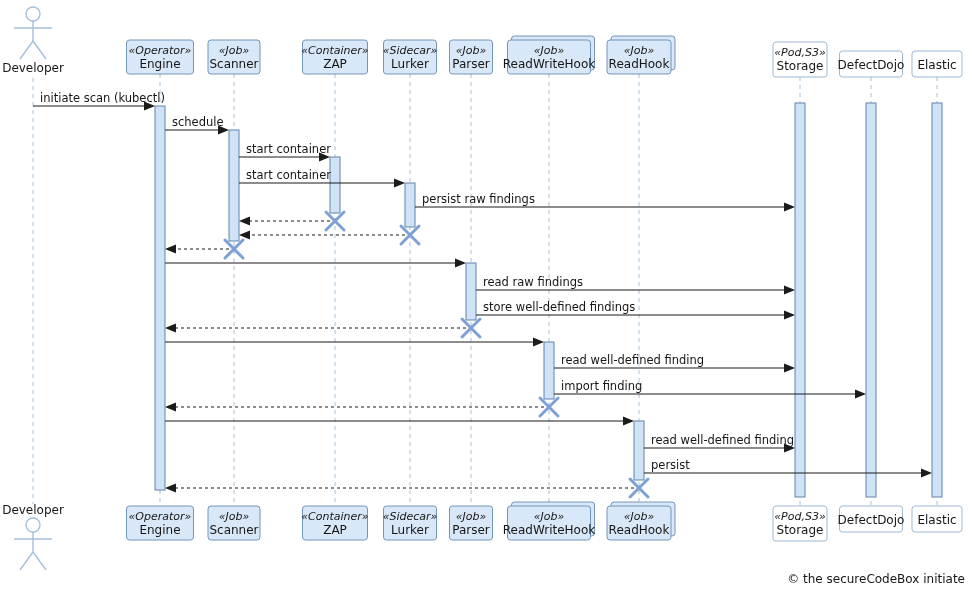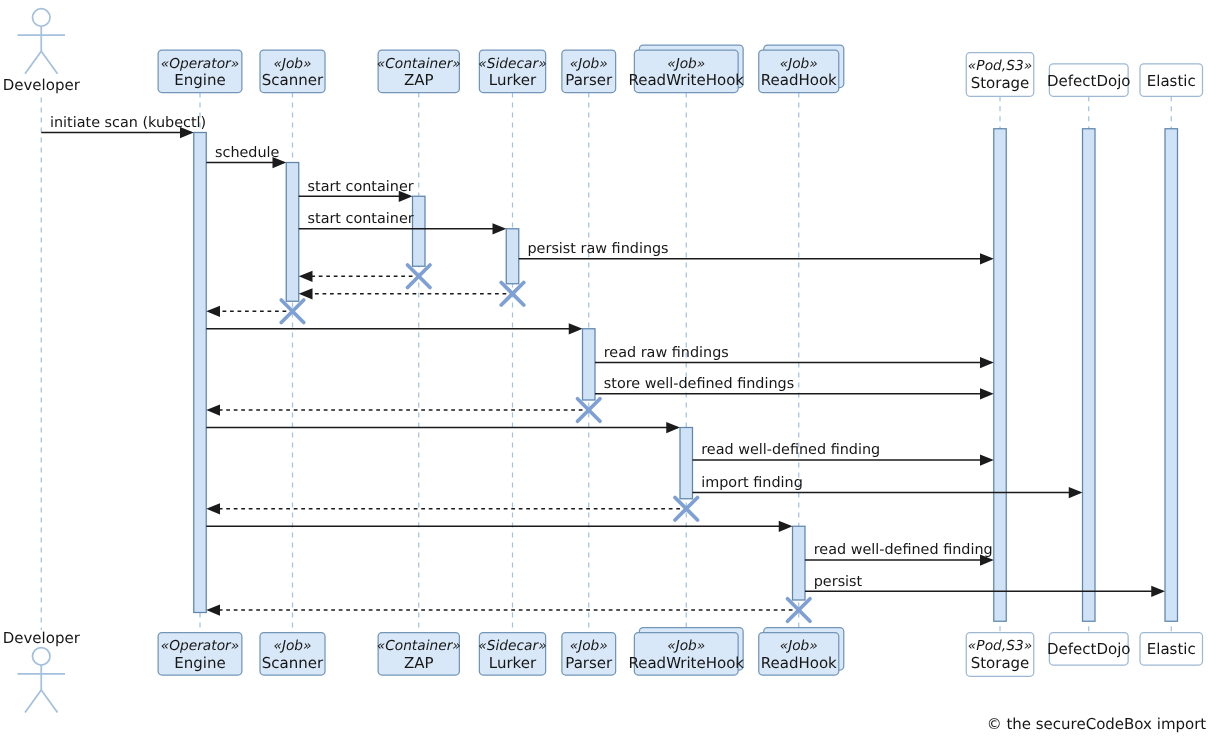--- a/index.html
+++ b/index.html
@@ -271,14 +271,14 @@
         <g>
           <line x1="540" y1="398" x2="558" y2="416" stroke="#7fa0d4" stroke-width="3" stroke-linecap="round"></line>
           <line x1="540" y1="416" x2="558" y2="398" stroke="#7fa0d4" stroke-width="3" stroke-linecap="round"></line>
         </g>
         <g>
           <line x1="630" y1="479" x2="648" y2="497" stroke="#7fa0d4" stroke-width="3" stroke-linecap="round"></line>
           <line x1="630" y1="497" x2="648" y2="479" stroke="#7fa0d4" stroke-width="3" stroke-linecap="round"></line>
         </g>
       </g>
     </svg>
-  <div id="footer-credit">© the secureCodeBox import</div>
+  <div id="footer-credit">© the secureCodeBox initiate</div>
 </div>
 
 </body></html>

